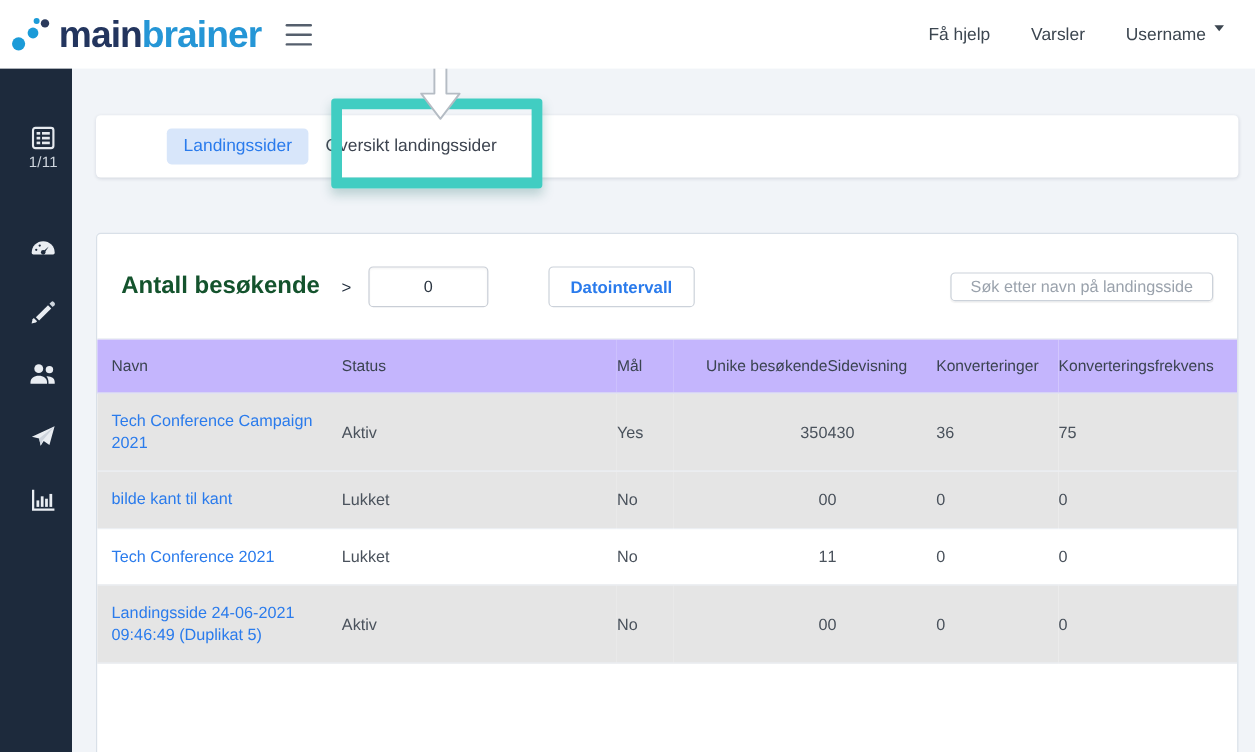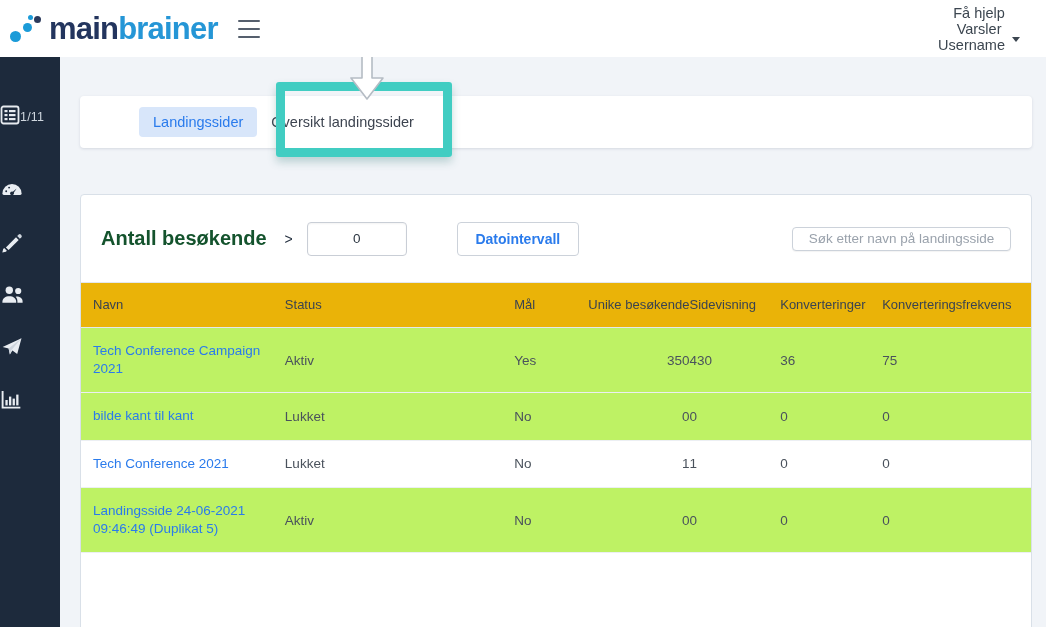--- a/index.html
+++ b/index.html
@@ -75,24 +75,24 @@
     height: 2px;
     width: 100%;
     background: #555f6d;
     border-radius: 1px;
   }
 
   .topnav {
     margin-left: auto;
     display: flex;
     align-items: center;
+    gap: 34px;
     margin-right: 26px;
     font-size: 14.5px;
     color: #3c4650;
-    flex-direction: column;
   }
   .topnav .item { cursor: pointer; white-space: nowrap; }
   .topnav .user { display: flex; align-items: flex-start; gap: 7px; }
   .caret-down {
     width: 0; height: 0;
     border-left: 4.5px solid transparent;
     border-right: 4.5px solid transparent;
     border-top: 5px solid #3c4650;
     display: inline-block;
   }
@@ -101,24 +101,25 @@
   .sidebar {
     position: absolute;
     left: 0; top: 57px;
     width: 60px; height: 570px;
     background: #1d2a3c;
     z-index: 20;
   }
   .side-item {
     width: 60px;
     display: flex;
-    flex-direction: row;
+    flex-direction: column;
     align-items: center;
     cursor: pointer;
     color: #e6eaef;
+    padding-left: 12px;
   }
   .side-item.first { margin-top: 48px; }
   .side-item.sp { margin-top: 36px; }
   .side-count {
     font-size: 12.5px;
     color: #cfd6de;
     margin-top: 3px;
     letter-spacing: 0.2px;
   }
   .ico { display: block; }
@@ -250,30 +251,30 @@
     border-collapse: collapse;
     table-layout: fixed;
   }
   thead th {
     text-align: left;
     font-size: 13px;
     font-weight: normal;
     color: #3a4350;
     padding: 14px 0 15px 0;
     border-bottom: 1px solid #e3e8ee;
-    background: #eab308;
+    background: #c4b5fd;
   }
   tbody td {
     font-size: 13.5px;
     color: #4a525c;
     padding: 14px 0;
     border-bottom: 1px solid #eceff3;
     vertical-align: middle;
   }
-  tbody tr.alt { background: #bef264; }
+  tbody tr.alt { background: #e5e5e5; }
   tbody tr td:first-child a {
     color: #2a7bec;
     text-decoration: none;
     cursor: pointer;
     line-height: 1.35;
     display: block;
   }
   .c-name  { width: 200px; padding-left: 12px !important; }
   .c-status{ width: 225px; }
   .c-goal  { width: 46px;  }

